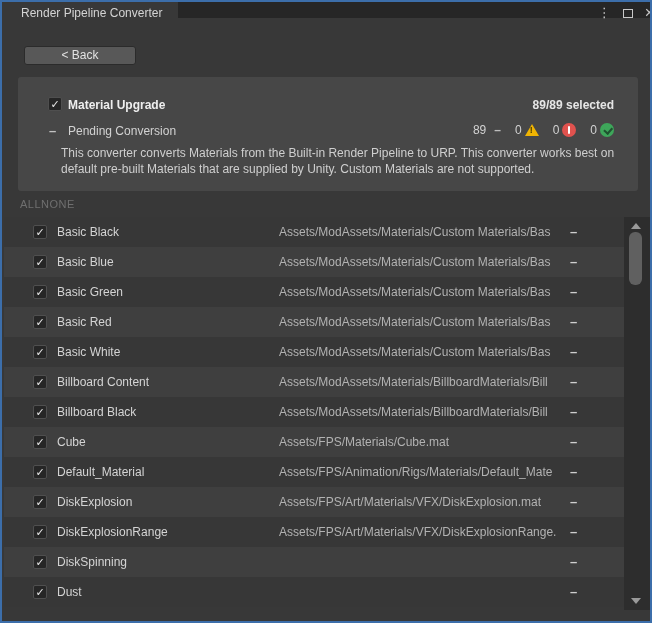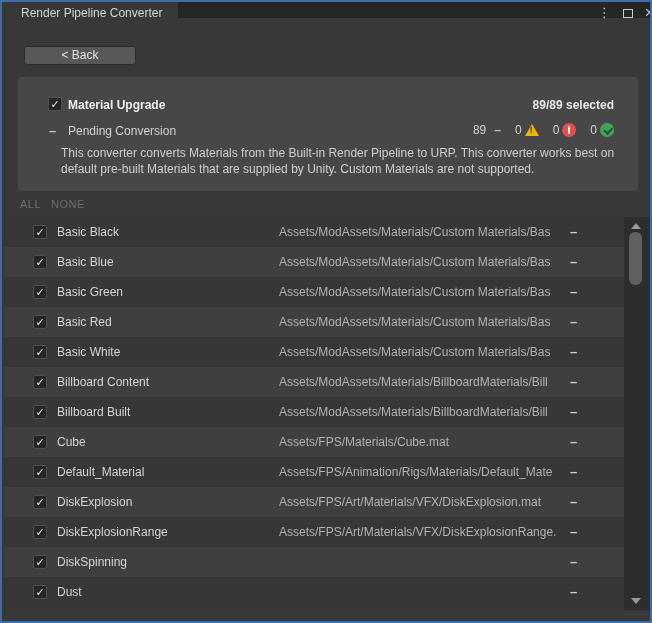--- a/index.html
+++ b/index.html
@@ -93,21 +93,21 @@
     width:6px; height:3.5px; border-left:2px solid #1f5230;
     border-bottom:2px solid #1f5230; transform:rotate(-48deg); }
 
   .panel-desc {
     position:absolute; left:19px; top:68px; width:582px;
     color:#cfcfcf; font-size:12px; line-height:16px;margin-left:24px;
   }
 
   
   .list-actions { position:absolute; left:18px; top:196px; height:14px;
-    display:flex; gap:10px; }
+    display:flex; }
   .list-action { color:#6f6f6f; font-size:11px; letter-spacing:0.5px; }
 
   
   .list { position:absolute; left:2px; top:215px; width:620px; height:390px; }
   .row { position:relative; width:620px; height:30px; overflow:hidden; }
   .row.dark  { background:#373737; }
   .row.light { background:#3f3f3f; }
   .row-checkbox { position:absolute; left:29px; top:8px; }
   .row-name { position:absolute; left:53px; top:8px; color:#d4d4d4; font-size:12px; white-space:nowrap; }
   .row-path { position:absolute; left:275px; top:8px; color:#b2b2b2; font-size:12px; white-space:nowrap; }
@@ -211,21 +211,21 @@
       <span class="row-status">–</span>
     </div>
       <div class="row light">
       <span class="checkbox row-checkbox">✓</span>
       <span class="row-name">Billboard Content</span>
       <span class="row-path">Assets/ModAssets/Materials/BillboardMaterials/Bill</span>
       <span class="row-status">–</span>
     </div>
       <div class="row dark">
       <span class="checkbox row-checkbox">✓</span>
-      <span class="row-name">Billboard Built</span>
+      <span class="row-name">Billboard Black</span>
       <span class="row-path">Assets/ModAssets/Materials/BillboardMaterials/Bill</span>
       <span class="row-status">–</span>
     </div>
       <div class="row light">
       <span class="checkbox row-checkbox">✓</span>
       <span class="row-name">Cube</span>
       <span class="row-path">Assets/FPS/Materials/Cube.mat</span>
       <span class="row-status">–</span>
     </div>
       <div class="row dark">

